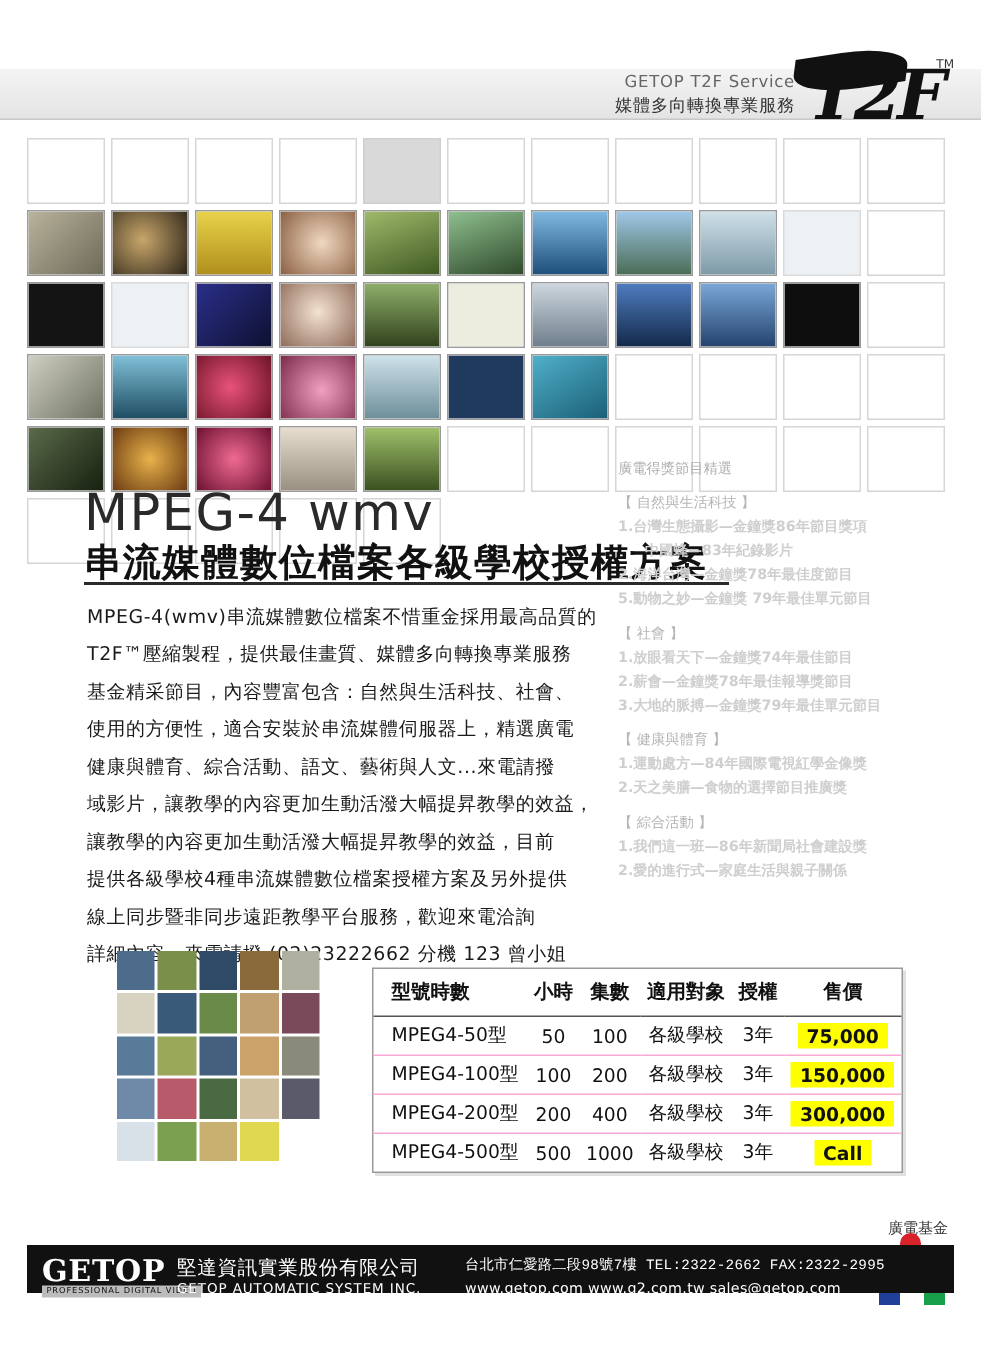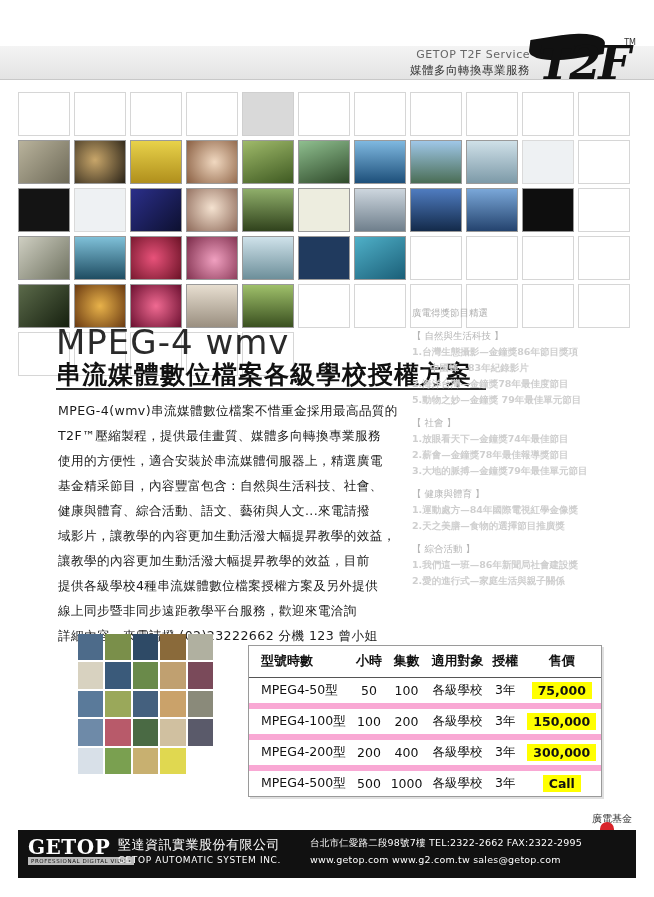--- a/index.html
+++ b/index.html
@@ -200,41 +200,41 @@
     font-weight: bold;
     font-size: 13px;
     padding: 6px 4px 7px;
     text-align: center;
     border-bottom: 1.5px solid #555;
     white-space: nowrap;
   }
   table.price td {
     padding: 4px 4px;
     text-align: center;
-    border-bottom: 6px solid #f9a8d4;
+    border-bottom: 1px solid #f9a8d4;
     white-space: nowrap;
   }
   table.price tr:last-child td { border-bottom: none; }
   table.price td.model { text-align: left; padding-left: 12px; }
   table.price th.model { text-align: left; padding-left: 12px; }
   td.price-cell, th.price-col {
     color: #111;
   }
   .hl {
     display: inline-block;
     background: #ffff00;
     padding: 1px 6px;
     font-weight: bold;
   }
 
   
   .band {
     position: absolute;
     left: 18px; top: 830px;
-    width: 618px; height: 48px;
+    width: 618px; height: 32px;
     background: #111;
     color: #fff;
   }
   .band-getop {
     position: absolute;
     left: 10px; top: 5px;
     font-size: 20px;
     font-weight: bold;
     letter-spacing: .5px;
     font-family: "DejaVu Serif", "Liberation Serif", serif;
@@ -258,20 +258,21 @@
     position: absolute;
     left: 100px; top: 25px;
     font-size: 9px;
     letter-spacing: .6px;
   }
   .band-addr {
     position: absolute;
     left: 292px; top: 7px;
     font-size: 9.5px;
     letter-spacing: .2px;
+    font-family: Liberation Mono, monospace;
   }
   .band-web {
     position: absolute;
     left: 292px; top: 24px;
     font-size: 9.5px;
     letter-spacing: .2px;
   }
   .gbf-label {
     position: absolute;
     right: 22px; top: 812px;
@@ -453,22 +454,22 @@
 
   </div>
 
   <div class="title-main">MPEG-4  wmv</div>
   <div class="title-sub">串流媒體數位檔案各級學校授權方案</div>
   <div class="title-rule"></div>
 
   <div class="body-copy">
     <p>MPEG-4(wmv)串流媒體數位檔案不惜重金採用最高品質的</p>
     <p>T2F™壓縮製程，提供最佳畫質、媒體多向轉換專業服務</p>
+    <p>基金精采節目，內容豐富包含：自然與生活科技、社會、</p>
     <p>使用的方便性，適合安裝於串流媒體伺服器上，精選廣電</p>
-    <p>基金精采節目，內容豐富包含：自然與生活科技、社會、</p>
     <p>健康與體育、綜合活動、語文、藝術與人文...來電請撥</p>
     <p>域影片，讓教學的內容更加生動活潑大幅提昇教學的效益，</p>
     <p>讓教學的內容更加生動活潑大幅提昇教學的效益，目前</p>
     <p>提供各級學校4種串流媒體數位檔案授權方案及另外提供</p>
     <p>線上同步暨非同步遠距教學平台服務，歡迎來電洽詢</p>
     <p>詳細內容．來電請撥  (02)23222662  分機  123  曾小姐</p>
   </div>
 
   <div class="faded-col">
     <div class="first">廣電得獎節目精選</div>

